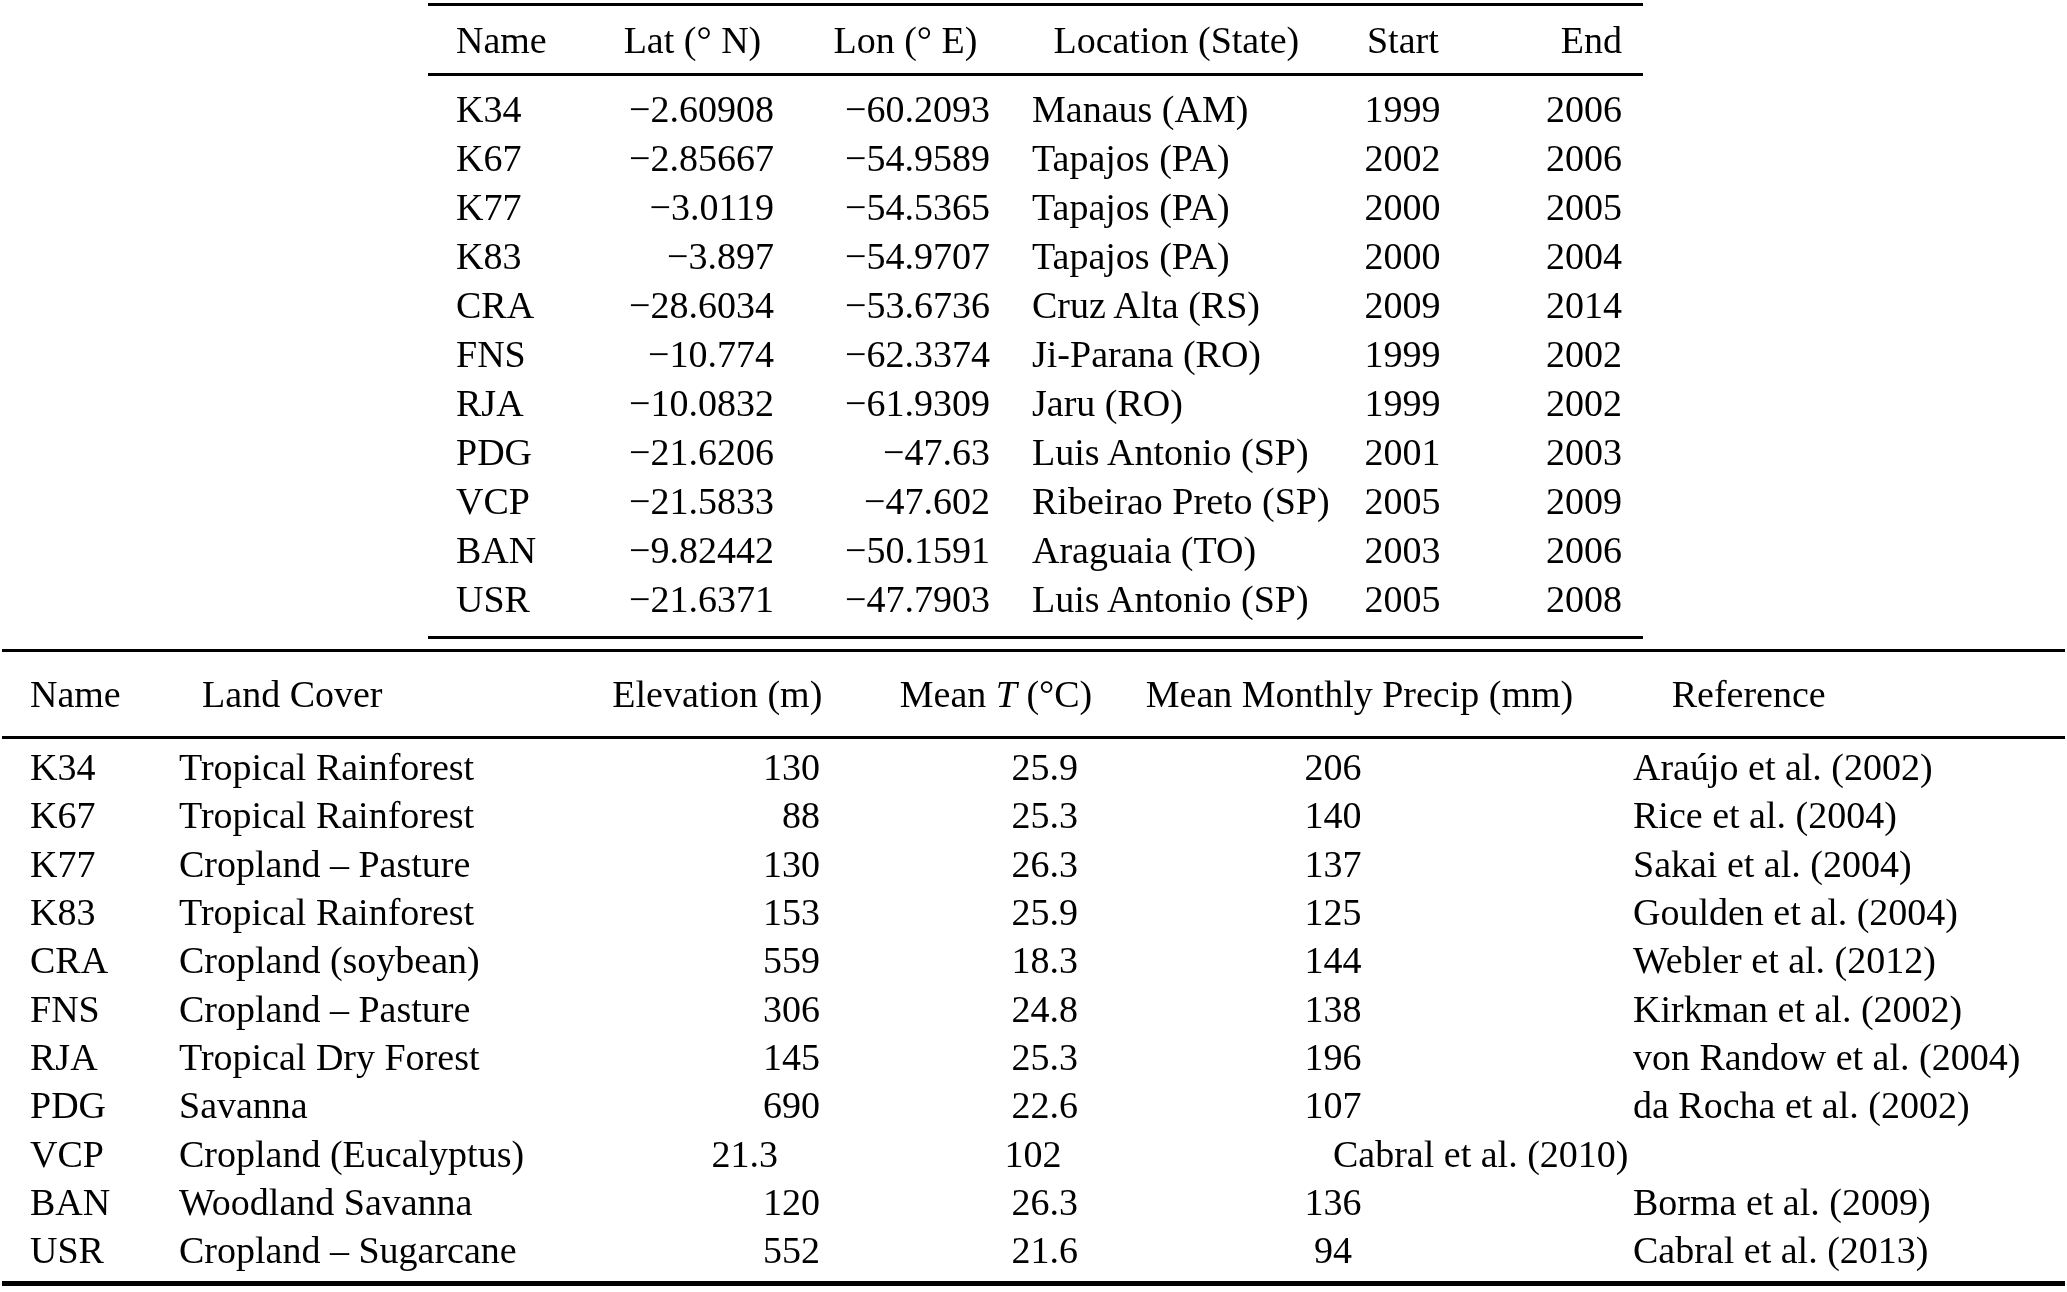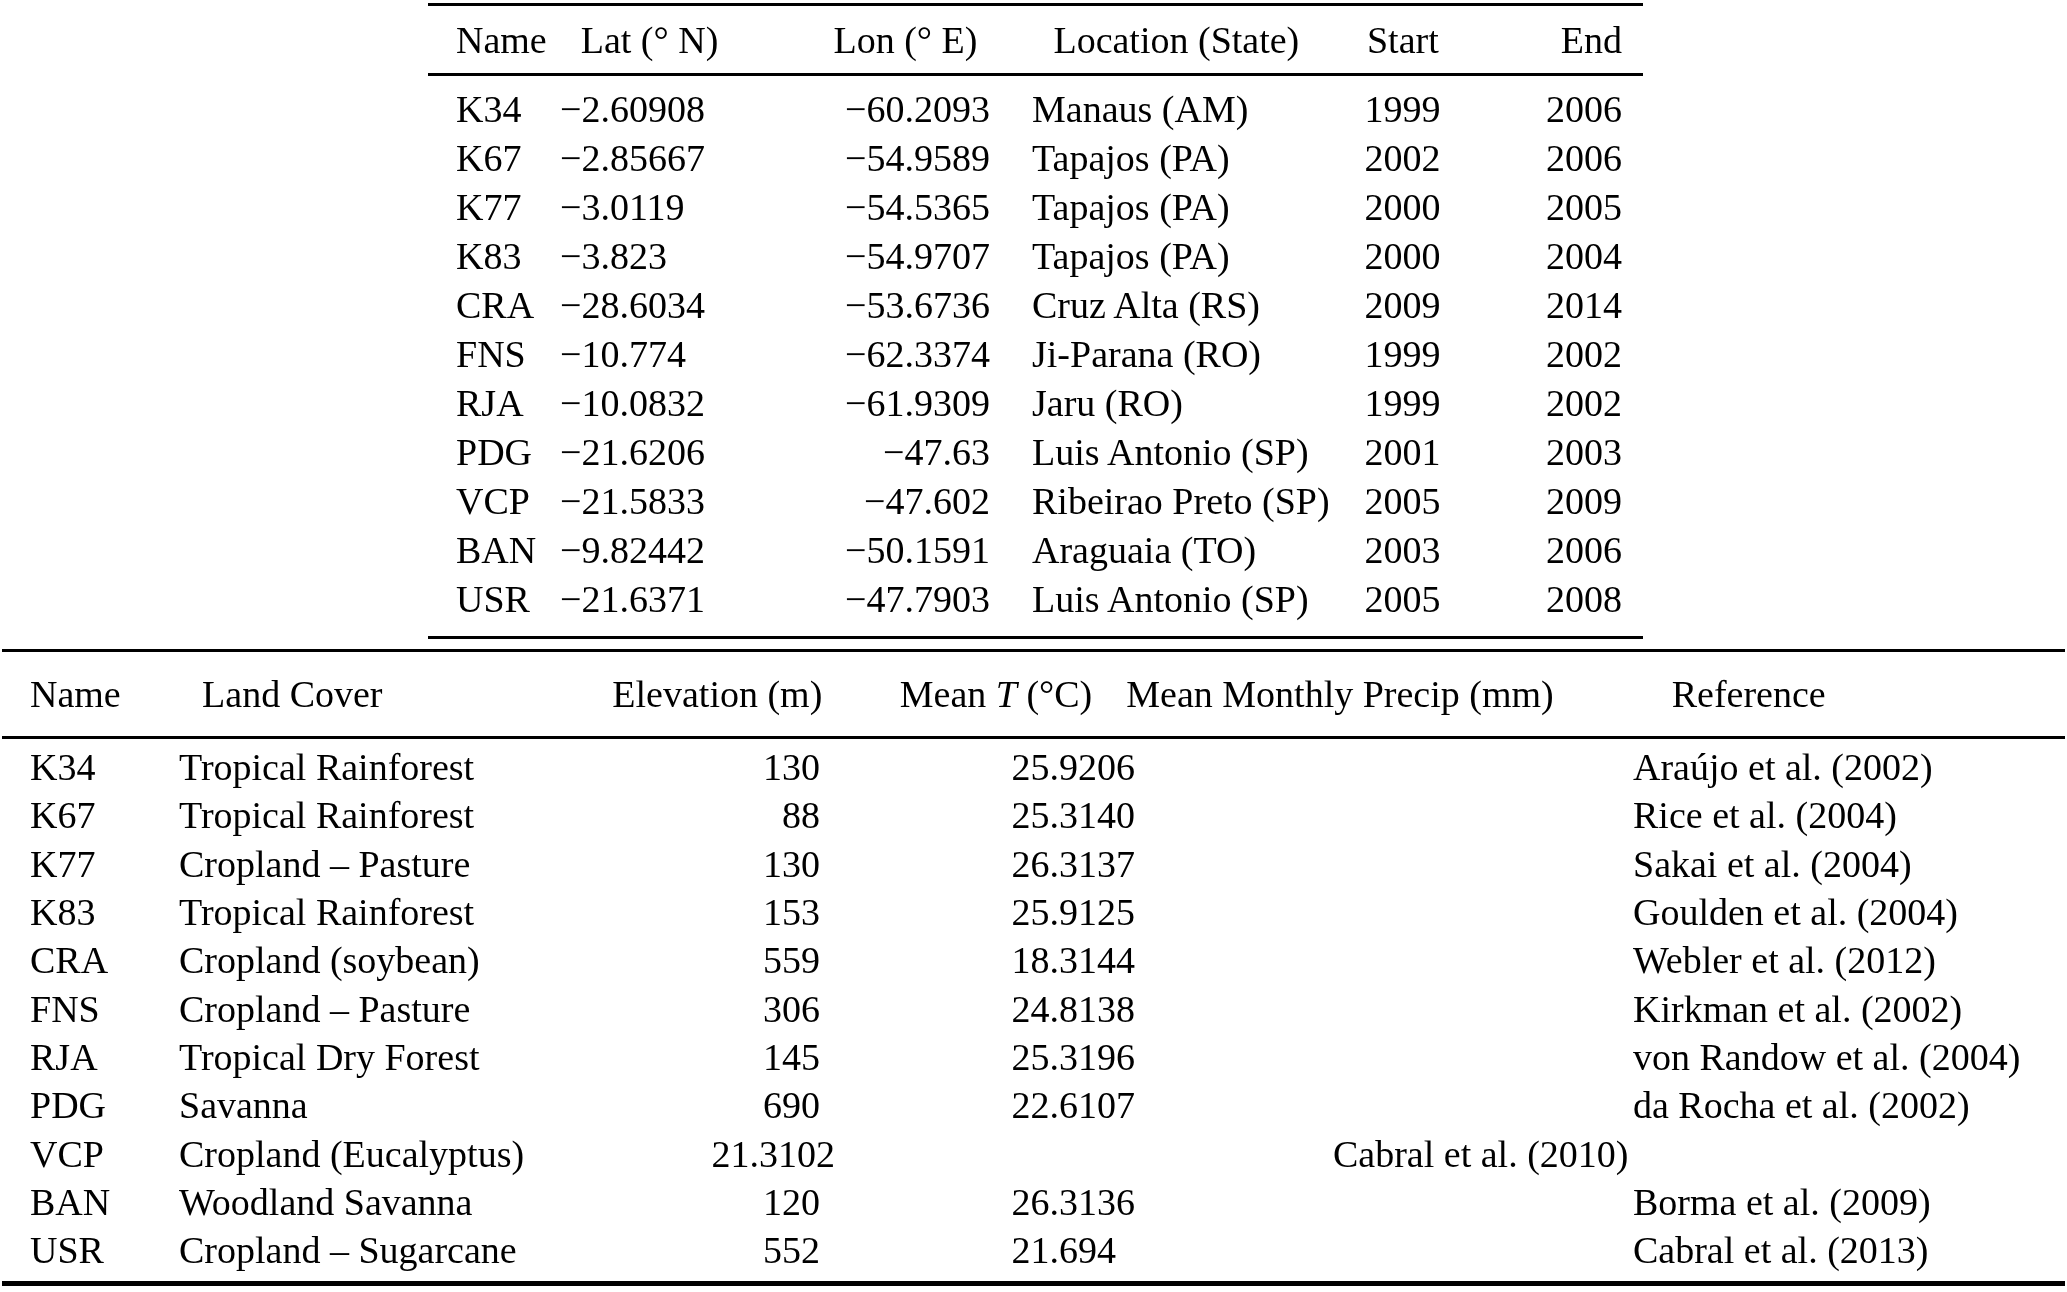--- a/index.html
+++ b/index.html
@@ -27,31 +27,31 @@
   #t2 .rule-head{top:736px;height:2.5px;}
   #t2 .tbody{top:743px;}
   #t2 .row{height:48.3px;}
   #t2 .rule-bottom{top:1281px;height:5px;}
   .thead,.tbody{position:absolute;left:0;width:100%;gap:34px;}
   .thead{display:flex;align-items:center;}
   .row{display:flex;align-items:center;}
   .cell{box-sizing:border-box;white-space:nowrap;overflow:visible;}
   
   #t1 .c0{width:132px;text-align:left;padding-left:28px;}
-  #t1 .c1{width:214px;}
+  #t1 .c1{width:214px;text-align:right;}
   #t1 .c2{width:216px;text-align:right;}
   #t1 .c3{width:330px;text-align:left;padding-left:42px;}
   #t1 .c4{width:165px;text-align:center;}
   #t1 .c5{width:158px;text-align:right;padding-right:21px;}
   
   #t2 .c0{width:156px;text-align:left;padding-left:28px;}
   #t2 .c1{width:362px;text-align:left;padding-left:21px;}
   #t2 .c2{width:300px;text-align:right;}
   #t2 .c3{width:258px;text-align:right;}
-  #t2 .c4{width:510px;text-align:left;}
+  #t2 .c4{width:510px;text-align:center;}
   #t2 .c5{width:475px;text-align:left;padding-left:45px;}
   i{font-style:italic;}
 </style>
 </head>
 <body>
 
 <div class="canvas">
 
   <section class="tbl" id="t1">
     <div class="rule rule-top"></div>
@@ -84,21 +84,21 @@
         <div class="row">
           <div class="cell c0">K77</div>
           <div class="cell c1">−3.0119</div>
           <div class="cell c2">−54.5365</div>
           <div class="cell c3">Tapajos (PA)</div>
           <div class="cell c4">2000</div>
           <div class="cell c5">2005</div>
         </div>
         <div class="row">
           <div class="cell c0">K83</div>
-          <div class="cell c1">−3.823</div>
+          <div class="cell c1">−3.897</div>
           <div class="cell c2">−54.9707</div>
           <div class="cell c3">Tapajos (PA)</div>
           <div class="cell c4">2000</div>
           <div class="cell c5">2004</div>
         </div>
         <div class="row">
           <div class="cell c0">CRA</div>
           <div class="cell c1">−28.6034</div>
           <div class="cell c2">−53.6736</div>
           <div class="cell c3">Cruz Alta (RS)</div>

